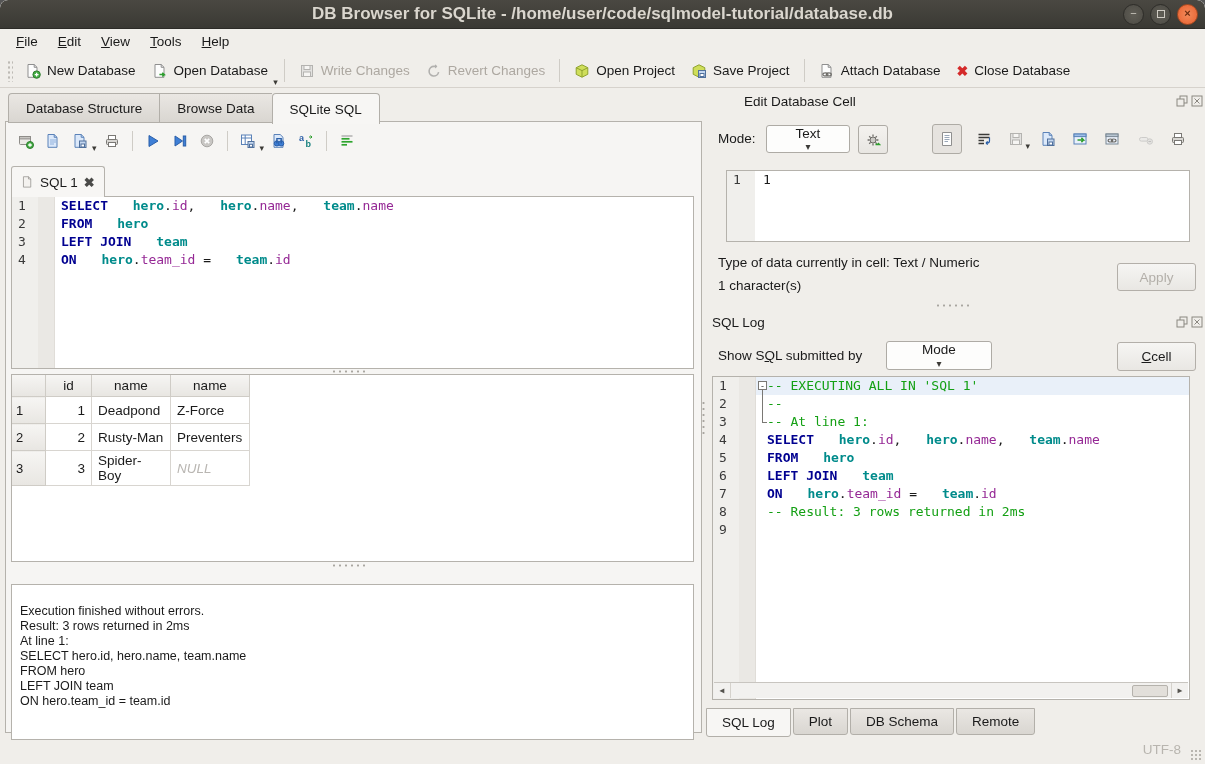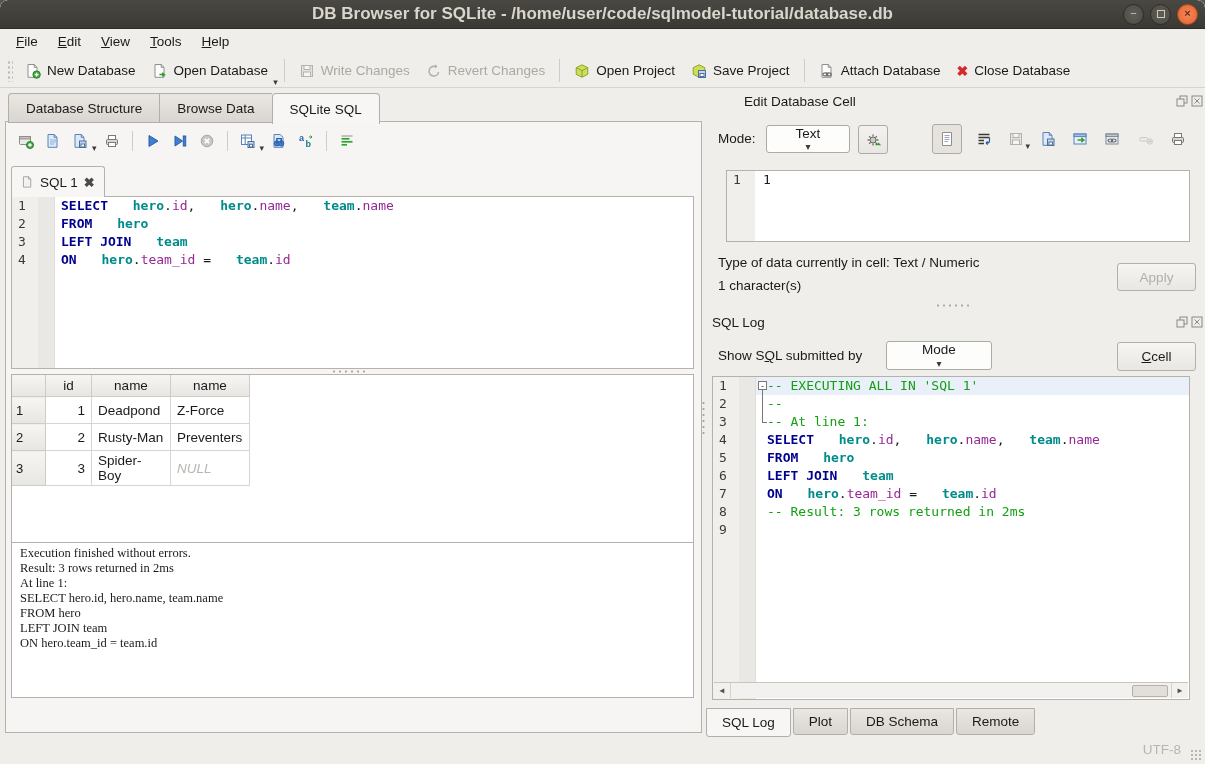--- a/index.html
+++ b/index.html
@@ -62,22 +62,22 @@
   
   .results{position:absolute;left:5px;top:252px;width:683px;height:188px;background:#FFF;border:1px solid #B5B2AC;box-sizing:border-box;font-size:13.5px;overflow:hidden;}
   .results table{border-collapse:collapse;}
   .results th{font-weight:normal;height:21px;background:linear-gradient(#F6F5F3,#E8E6E2);
     border:1px solid #CFCCC6;border-top:none;padding:0 6px;}
   .results th:first-child{border-left:none;width:21px;}
   .results td{border:1px solid #D8D5D0;padding:2px 6px;height:22px;background:#FFF;}
   .results td.rn{background:linear-gradient(#F6F5F3,#E8E6E2);border-color:#CFCCC6;border-left:none;font-size:13px;padding:2px 4px;}
   .results td.num{text-align:right;}
   .results td.null{color:#B9B6B2;font-style:italic;}
-  .message{position:absolute;left:5px;top:420px;width:683px;height:156px;background:#FFF;border:1px solid #B5B2AC;
-    box-sizing:border-box;font-family:Liberation Serif, serif;font-size:12.5px;line-height:15px;padding:3px 8px;white-space:pre;}
+  .message{position:absolute;left:5px;top:462px;width:683px;height:156px;background:#FFF;border:1px solid #B5B2AC;
+    box-sizing:border-box;font-family:Liberation Sans, sans-serif;font-size:12.5px;line-height:15px;padding:19px 8px;white-space:pre;}
   
   .panel-title{position:absolute;font-size:13.5px;}
   .dockicons{position:absolute;display:flex;gap:3px;}
   .dock{width:12px;height:12px;}
   .label{position:absolute;font-size:13.5px;white-space:nowrap;}
   .combo{position:absolute;background:#FDFDFC;border:1px solid #AEABA5;border-radius:3px;display:flex;
     align-items:center;box-sizing:border-box;font-size:13.5px;padding:0 8px;justify-content:space-between;flex-direction:column;}
   .combo .arr{font-size:10px;color:#3C3B37;}
   .btn{position:absolute;background:linear-gradient(#F6F5F3,#E9E7E3);border:1px solid #B3AFA9;border-radius:3px;
     font-size:13.5px;display:flex;align-items:center;justify-content:center;box-sizing:border-box;}

